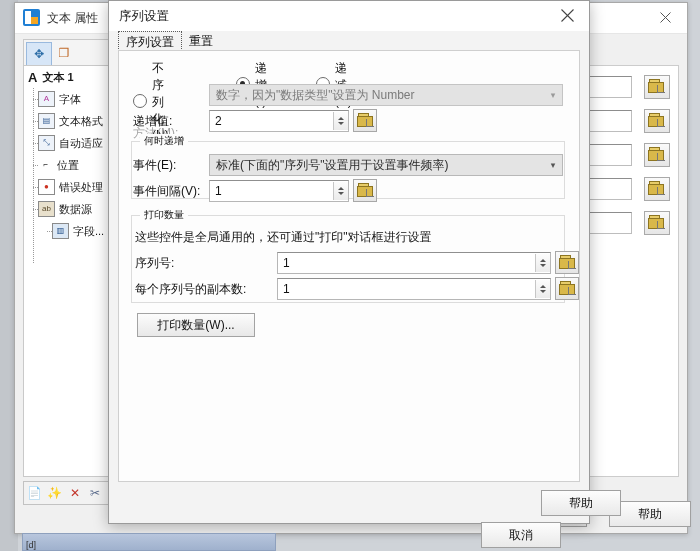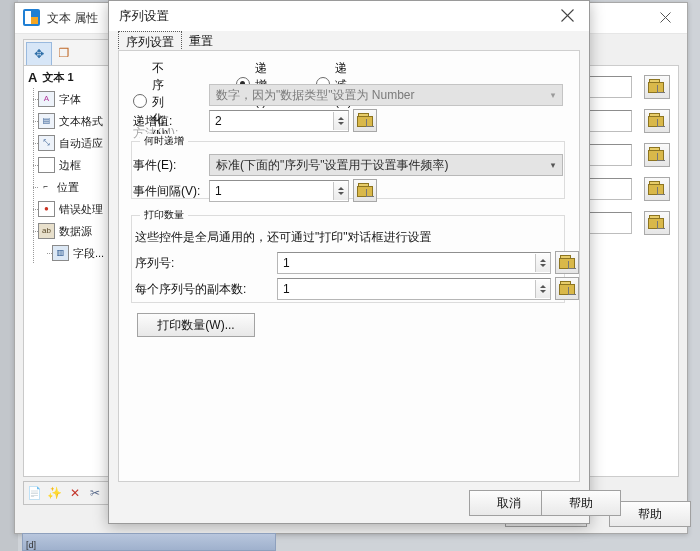--- a/index.html
+++ b/index.html
@@ -159,21 +159,21 @@
   .pbtn{position:absolute;height:22px;background:linear-gradient(180deg,#fcfcfc,#e8e8e8);
     border:1px solid #a3a3a3;display:flex;align-items:center;justify-content:center;
     font-size:12px;color:#111;}
 
   
   .dbtn{position:absolute;top:489px;height:24px;width:78px;
     background:linear-gradient(180deg,#fdfdfd,#e9e9e9);border:1px solid #a0a0a0;
     display:flex;align-items:center;justify-content:center;font-size:12px;color:#111;}
   .dbtn.default{border:2px solid #3a8fd6;}
   #dbtn-ok{left:252px;}
-  #dbtn-cancel{left:360px;}
+  #dbtn-cancel{left:372px;margin-top:32px;}
   #dbtn-help{left:432px;}
 </style>
 </head>
 <body>
 
 <div id="desktop">
   <div id="desktop-strip"></div>
 </div>
 
 <div id="bgwin">
@@ -212,25 +212,20 @@
       </div>
       <div class="tree-row tree-lvl1">
         <span class="tdash"></span>
         <span class="tree-ico">▤</span>
         <span>文本格式</span>
       </div>
       <div class="tree-row tree-lvl1">
         <span class="tdash"></span>
         <span class="tree-ico">⤡</span>
         <span>自动适应</span>
-      </div>
-      <div class="tree-row tree-lvl1">
-        <span class="tdash"></span>
-        <span class="tree-ico" style="background:#fff;"></span>
-        <span>边框</span>
       </div>
       <div class="tree-row tree-lvl1">
         <span class="tdash"></span>
         <span class="tree-ico" style="border:none;background:none;color:#333;">⌐</span>
         <span>位置</span>
       </div>
       <div class="tree-row tree-lvl1">
         <span class="tdash"></span>
         <span class="tree-ico" style="background:#fff;color:#cc3322;">●</span>
         <span>错误处理</span>

